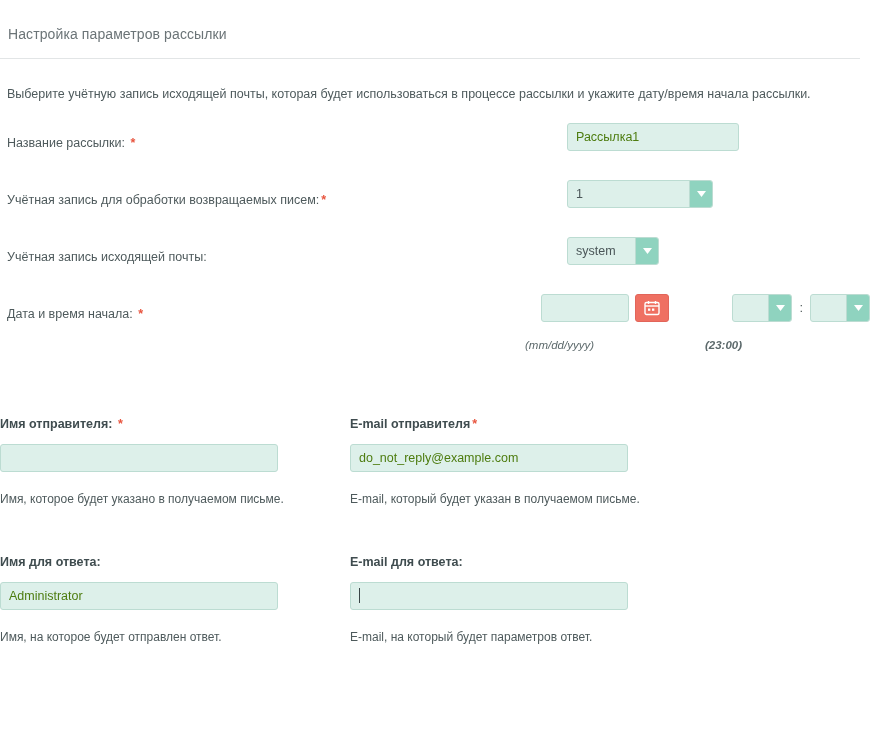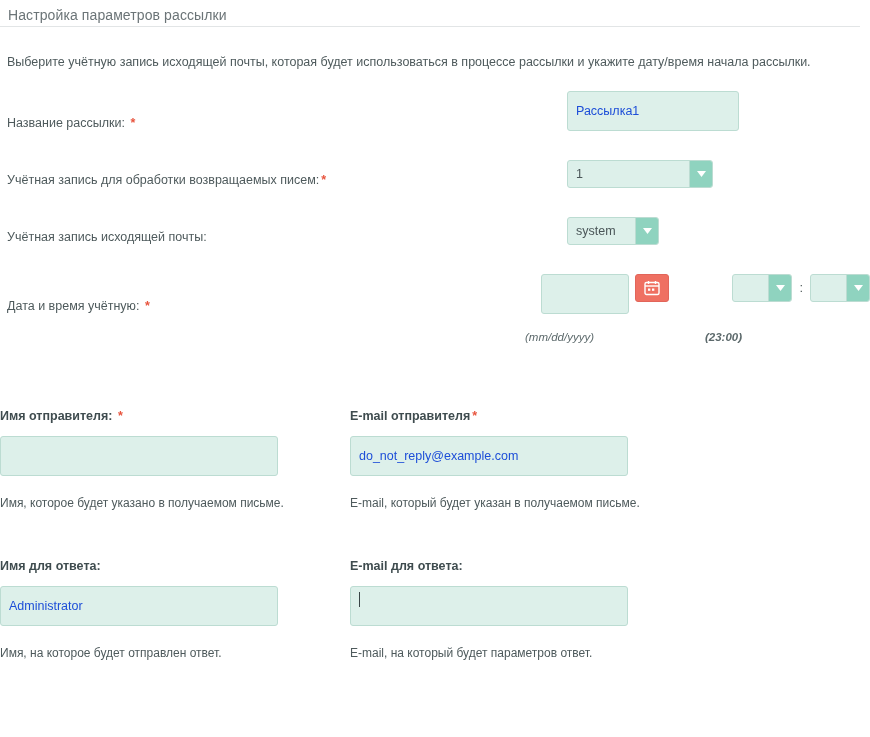--- a/index.html
+++ b/index.html
@@ -17,25 +17,25 @@
     position: relative;
   }
   .page {
     width: 870px;
     height: 737px;
     position: relative;
   }
   
   .header {
     height: 26px;
-    padding: 0 0 0 8px;
-    display: flex;
-    align-items: center;
+    padding: 0 0 16px 8px;
+    display: flex;
+    align-items: flex-end;
     border-bottom: 1px solid #e2e5e6;
-    margin: 0 10px 0 0;
+    margin: 16px 10px 0 0;
   }
   .header-title {
     font-size: 14px;
     color: #6b7477;
     letter-spacing: 0.1px;
     padding-top: 3px;
   }
   
   .intro {
     font-size: 12.5px;
@@ -70,24 +70,24 @@
     flex: 1;
     display: flex;
     align-items: flex-start;
   }
   
   input.text, .fakeinput {
     box-sizing: border-box;
     background: #ddf0ea;
     border: 1px solid #bcdcd2;
     border-radius: 3px;
-    height: 40px;
+    height: 28px;
     font-family: "Liberation Sans", sans-serif;
     font-size: 12.5px;
-    color: #1d4ed8;
+    color: #4d7c0f;
     padding: 0 8px;
     outline: none;
   }
   input.text::placeholder { color: #7b8c8a; }
   .name-input { width: 172px; }
   .date-input { width: 88px; }
   
   .select {
     display: inline-flex;
     align-items: stretch;
@@ -244,21 +244,21 @@
             <svg width="9" height="6" viewBox="0 0 9 6">
                 <path d="M0 0 L9 0 L4.5 6 Z" fill="#ffffff"></path>
               </svg>
           </div>
         </div>
       </div>
     </div>
 
     <div class="row">
       <div class="label">
-        <span>Дата и время учётную:</span>
+        <span>Дата и время начала:</span>
         <span class="req">*</span>
       </div>
       <div class="ctl">
         <input class="text date-input" type="text" value="" style="">
         <div class="cal-btn">
           <svg width="16" height="16" viewBox="0 0 16 16">
             <rect x="1" y="2.5" width="14" height="12" rx="1.5" fill="none" stroke="#ffffff" stroke-width="1.4"></rect>
             <line x1="1" y1="6" x2="15" y2="6" stroke="#ffffff" stroke-width="1.4"></line>
             <line x1="4.5" y1="1" x2="4.5" y2="4" stroke="#ffffff" stroke-width="1.4"></line>
             <line x1="11.5" y1="1" x2="11.5" y2="4" stroke="#ffffff" stroke-width="1.4"></line>

